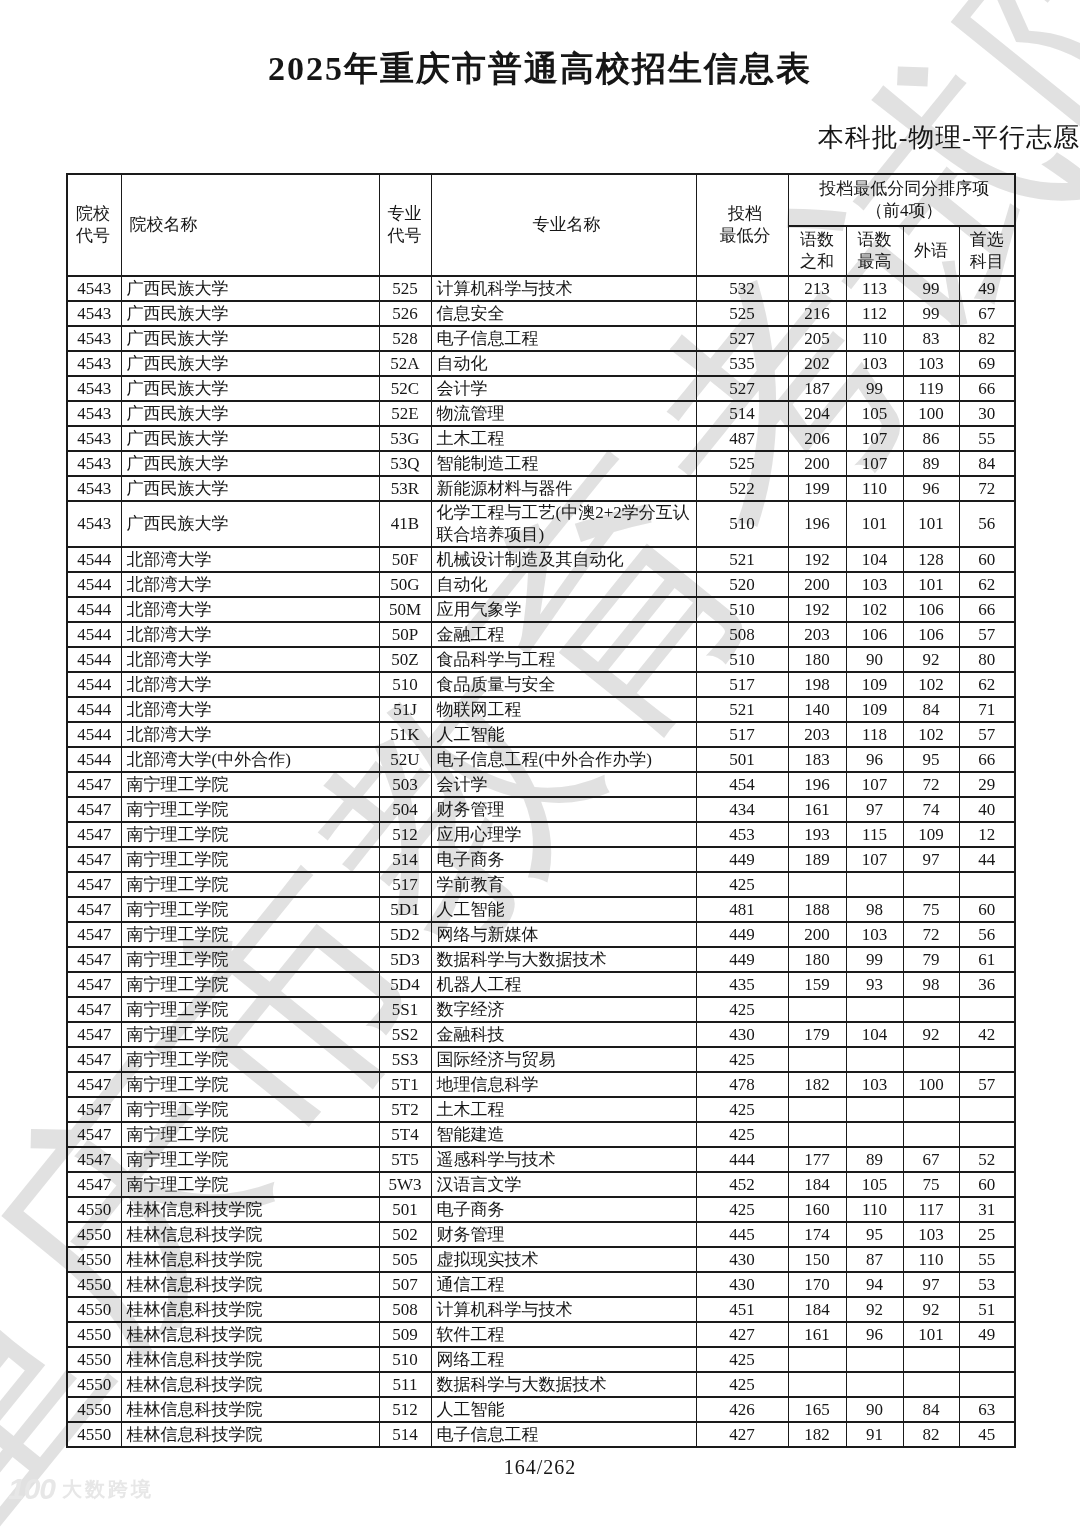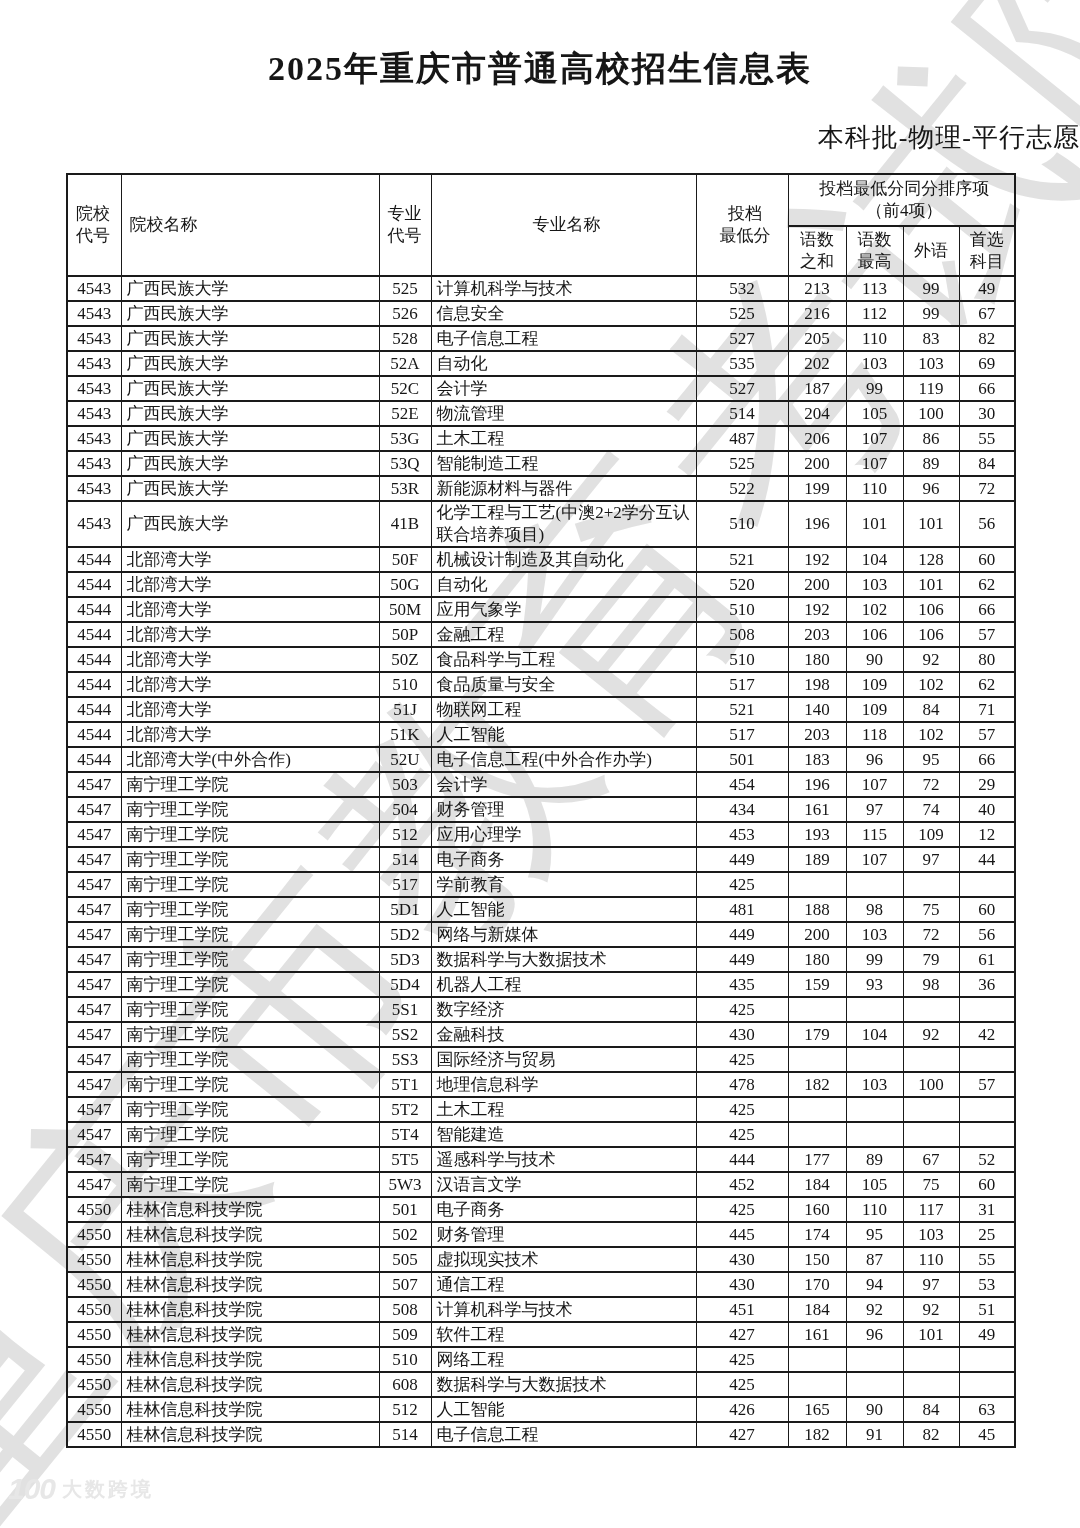--- a/index.html
+++ b/index.html
@@ -611,21 +611,21 @@
           <td class="c3">网络工程</td>
           <td class="c4">425</td>
           <td class="c5"></td>
           <td class="c6"></td>
           <td class="c7"></td>
           <td class="c8"></td>
         </tr>
         <tr>
           <td class="c0">4550</td>
           <td class="c1">桂林信息科技学院</td>
-          <td class="c2">608</td>
+          <td class="c2">511</td>
           <td class="c3">数据科学与大数据技术</td>
           <td class="c4">425</td>
           <td class="c5"></td>
           <td class="c6"></td>
           <td class="c7"></td>
           <td class="c8"></td>
         </tr>
         <tr>
           <td class="c0">4550</td>
           <td class="c1">桂林信息科技学院</td>
@@ -644,18 +644,19 @@
           <td class="c3">电子信息工程</td>
           <td class="c4">427</td>
           <td class="c5">182</td>
           <td class="c6">91</td>
           <td class="c7">82</td>
           <td class="c8">45</td>
         </tr>
       </tbody>
   </table>
 
+  <div class="page-footer">164/262</div>
 </div>
 
 <div class="brand">
   <span class="brand-mark">100</span>
   <span class="brand-name">大数跨境</span>
 </div>
 
 </body></html>

